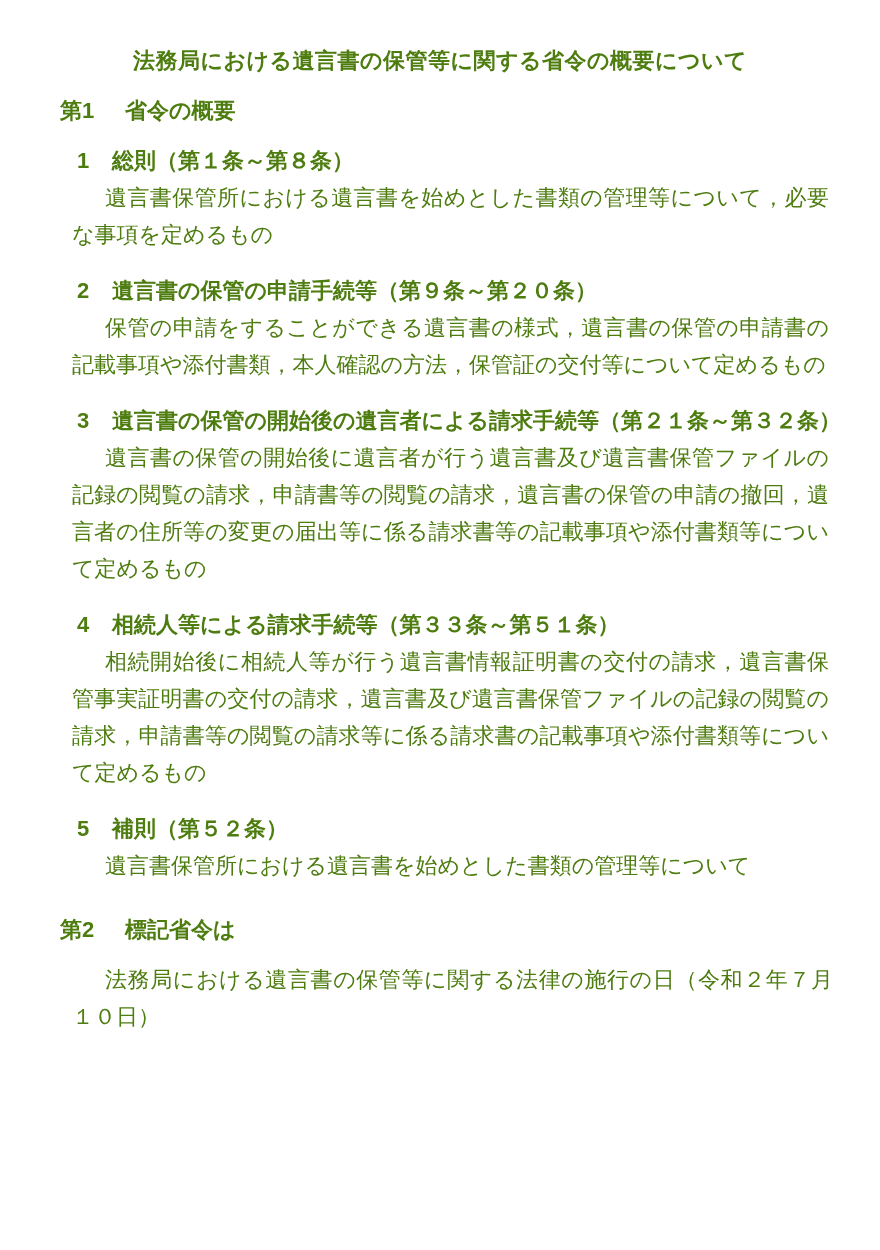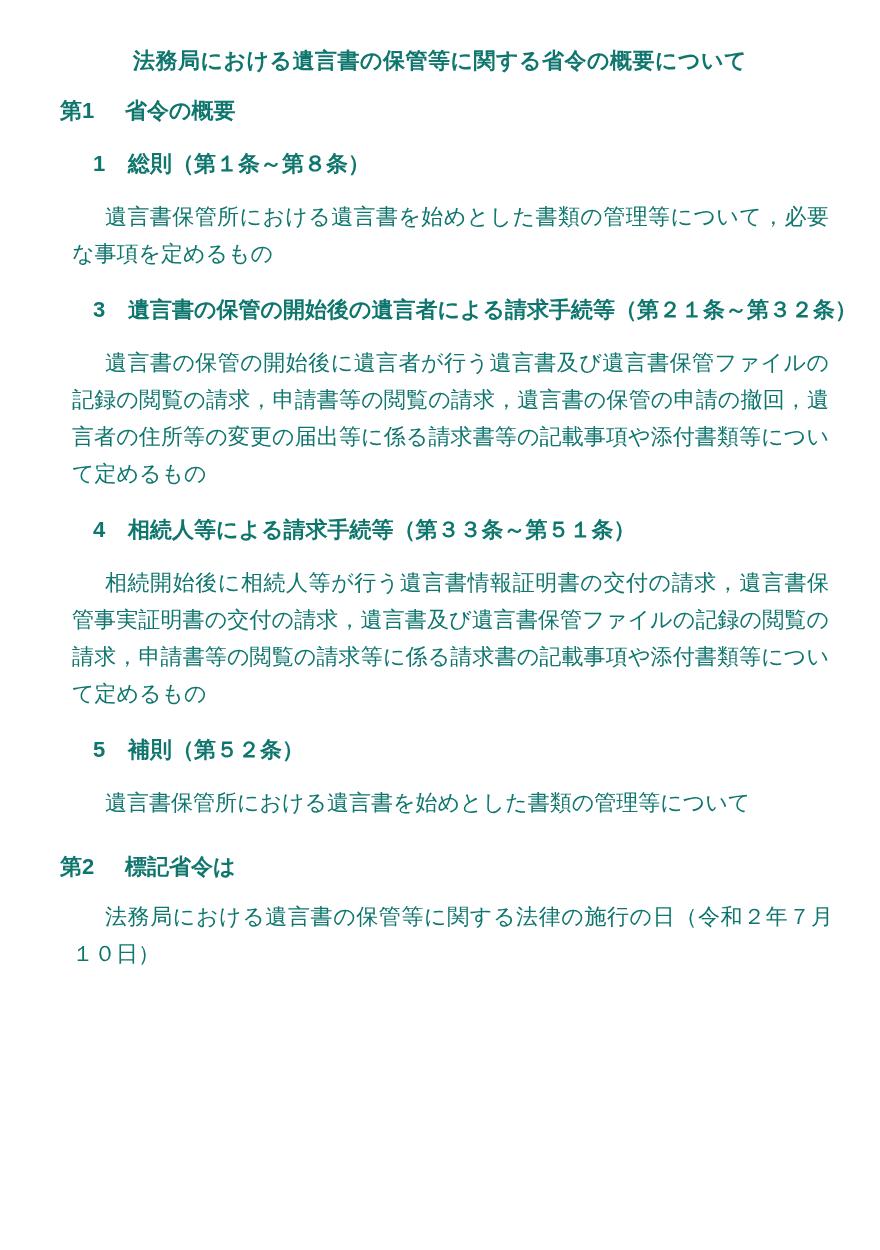--- a/index.html
+++ b/index.html
@@ -5,21 +5,21 @@
   html, body {
     margin: 0;
     padding: 0;
     background: #ffffff;
   }
   .page {
     position: relative;
     width: 880px;
     height: 1250px;
     background: #ffffff;
-    color: #0f766e;
+    color: #4d7c0f;
     box-sizing: border-box;
     padding: 42px 47px 0 47px;
     overflow: hidden;
     font-family: "Liberation Serif", "DejaVu Serif", serif;
     font-size: 22px;
     line-height: 37px;
   }
   .title {
     margin: 0;
     text-align: center;
@@ -53,21 +53,21 @@
     display: inline-block;
     width: 65px;
   }
   .item {
     margin: 19px 0 0 30px;
   }
   .item:first-of-type {
     margin-top: 0;
   }
   .item-head {
-    margin: 16px;
+    margin: 0;
     font-family: "Liberation Sans", "DejaVu Sans", sans-serif;
     font-weight: bold;
     font-size: 22px;
     line-height: 37px;
     white-space: nowrap;
   }
   .item-num {
     display: inline-block;
     width: 35px;
     font-weight: bold;
@@ -94,20 +94,24 @@
 
 
   <section class="sec">
     <h2 class="sec-head"><span class="sec-label">第1</span><span>省令の概要</span></h2>
 
     <div class="item">
       <h3 class="item-head"><span class="item-num">1</span><span>総則（第１条～第８条）</span></h3>
       <p class="item-body">遺言書保管所における遺言書を始めとした書類の管理等について，必要な事項を定めるもの</p>
     </div>
 
+    <div class="item">
+      <h3 class="item-head"><span class="item-num">2</span><span>遺言書の保管の申請手続等（第９条～第２０条）</span></h3>
+      <p class="item-body">保管の申請をすることができる遺言書の様式，遺言書の保管の申請書の記載事項や添付書類，本人確認の方法，保管証の交付等について定めるもの</p>
+    </div>
 
     <div class="item">
       <h3 class="item-head"><span class="item-num">3</span><span>遺言書の保管の開始後の遺言者による請求手続等（第２１条～第３２条）</span></h3>
       <p class="item-body">遺言書の保管の開始後に遺言者が行う遺言書及び遺言書保管ファイルの記録の閲覧の請求，申請書等の閲覧の請求，遺言書の保管の申請の撤回，遺言者の住所等の変更の届出等に係る請求書等の記載事項や添付書類等について定めるもの</p>
     </div>
 
     <div class="item">
       <h3 class="item-head"><span class="item-num">4</span><span>相続人等による請求手続等（第３３条～第５１条）</span></h3>
       <p class="item-body">相続開始後に相続人等が行う遺言書情報証明書の交付の請求，遺言書保管事実証明書の交付の請求，遺言書及び遺言書保管ファイルの記録の閲覧の請求，申請書等の閲覧の請求等に係る請求書の記載事項や添付書類等について定めるもの</p>
     </div>

